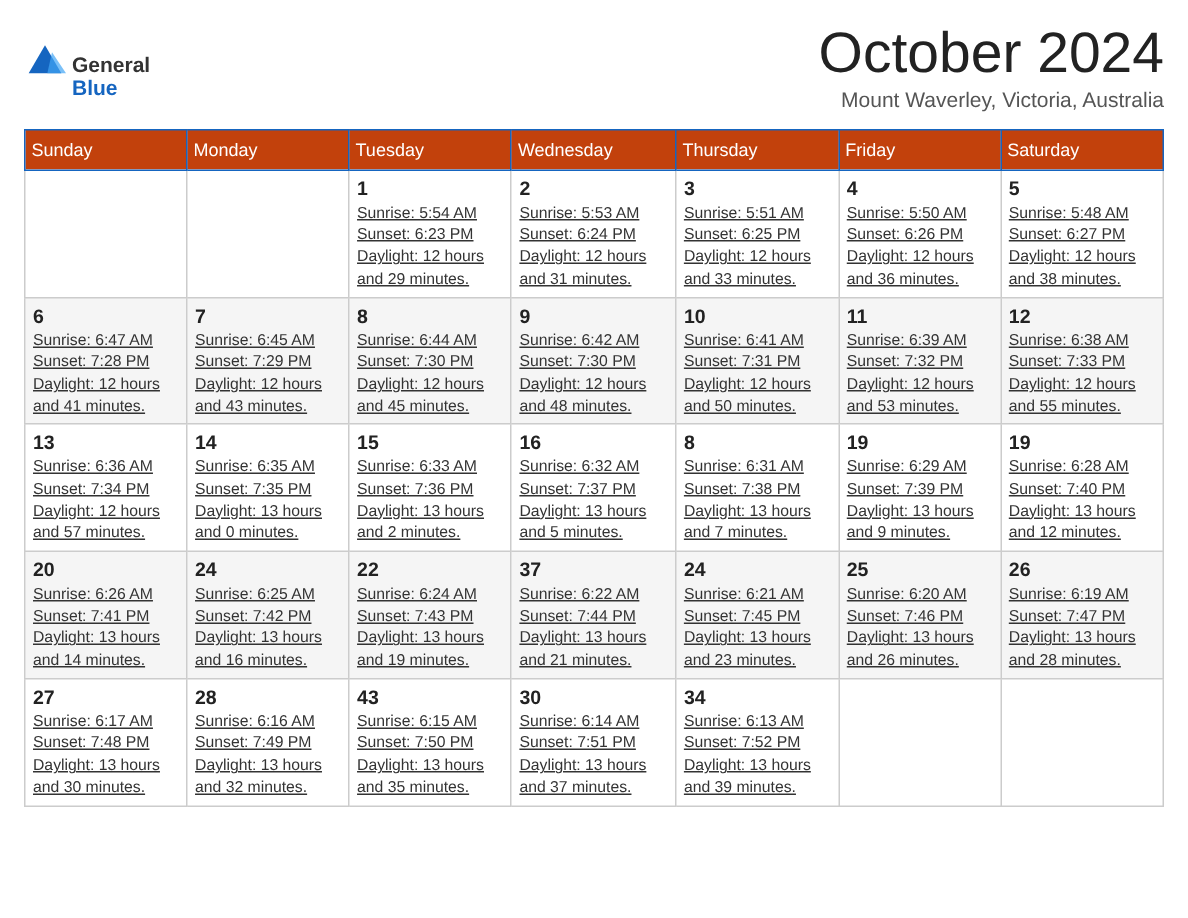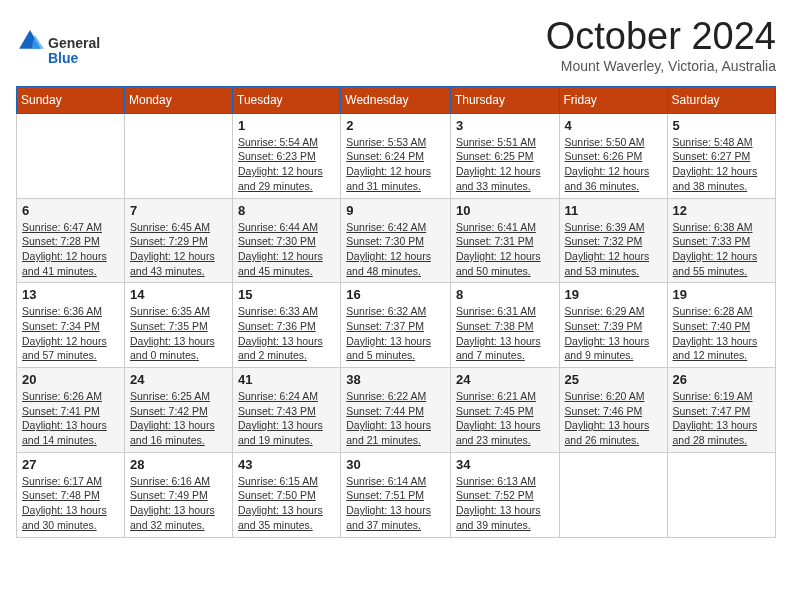--- a/index.html
+++ b/index.html
@@ -207,25 +207,25 @@
       <tr>
         <td>
           <span class="day-num">20</span>
           <div class="day-detail">Sunrise: 6:26 AM<br>Sunset: 7:41 PM<br>Daylight: 13 hours and 14 minutes.</div>
         </td>
         <td>
           <span class="day-num">24</span>
           <div class="day-detail">Sunrise: 6:25 AM<br>Sunset: 7:42 PM<br>Daylight: 13 hours and 16 minutes.</div>
         </td>
         <td>
-          <span class="day-num">41</span>
+          <span class="day-num">22</span>
           <div class="day-detail">Sunrise: 6:24 AM<br>Sunset: 7:43 PM<br>Daylight: 13 hours and 19 minutes.</div>
         </td>
         <td>
-          <span class="day-num">38</span>
+          <span class="day-num">37</span>
           <div class="day-detail">Sunrise: 6:22 AM<br>Sunset: 7:44 PM<br>Daylight: 13 hours and 21 minutes.</div>
         </td>
         <td>
           <span class="day-num">24</span>
           <div class="day-detail">Sunrise: 6:21 AM<br>Sunset: 7:45 PM<br>Daylight: 13 hours and 23 minutes.</div>
         </td>
         <td>
           <span class="day-num">25</span>
           <div class="day-detail">Sunrise: 6:20 AM<br>Sunset: 7:46 PM<br>Daylight: 13 hours and 26 minutes.</div>
         </td>

